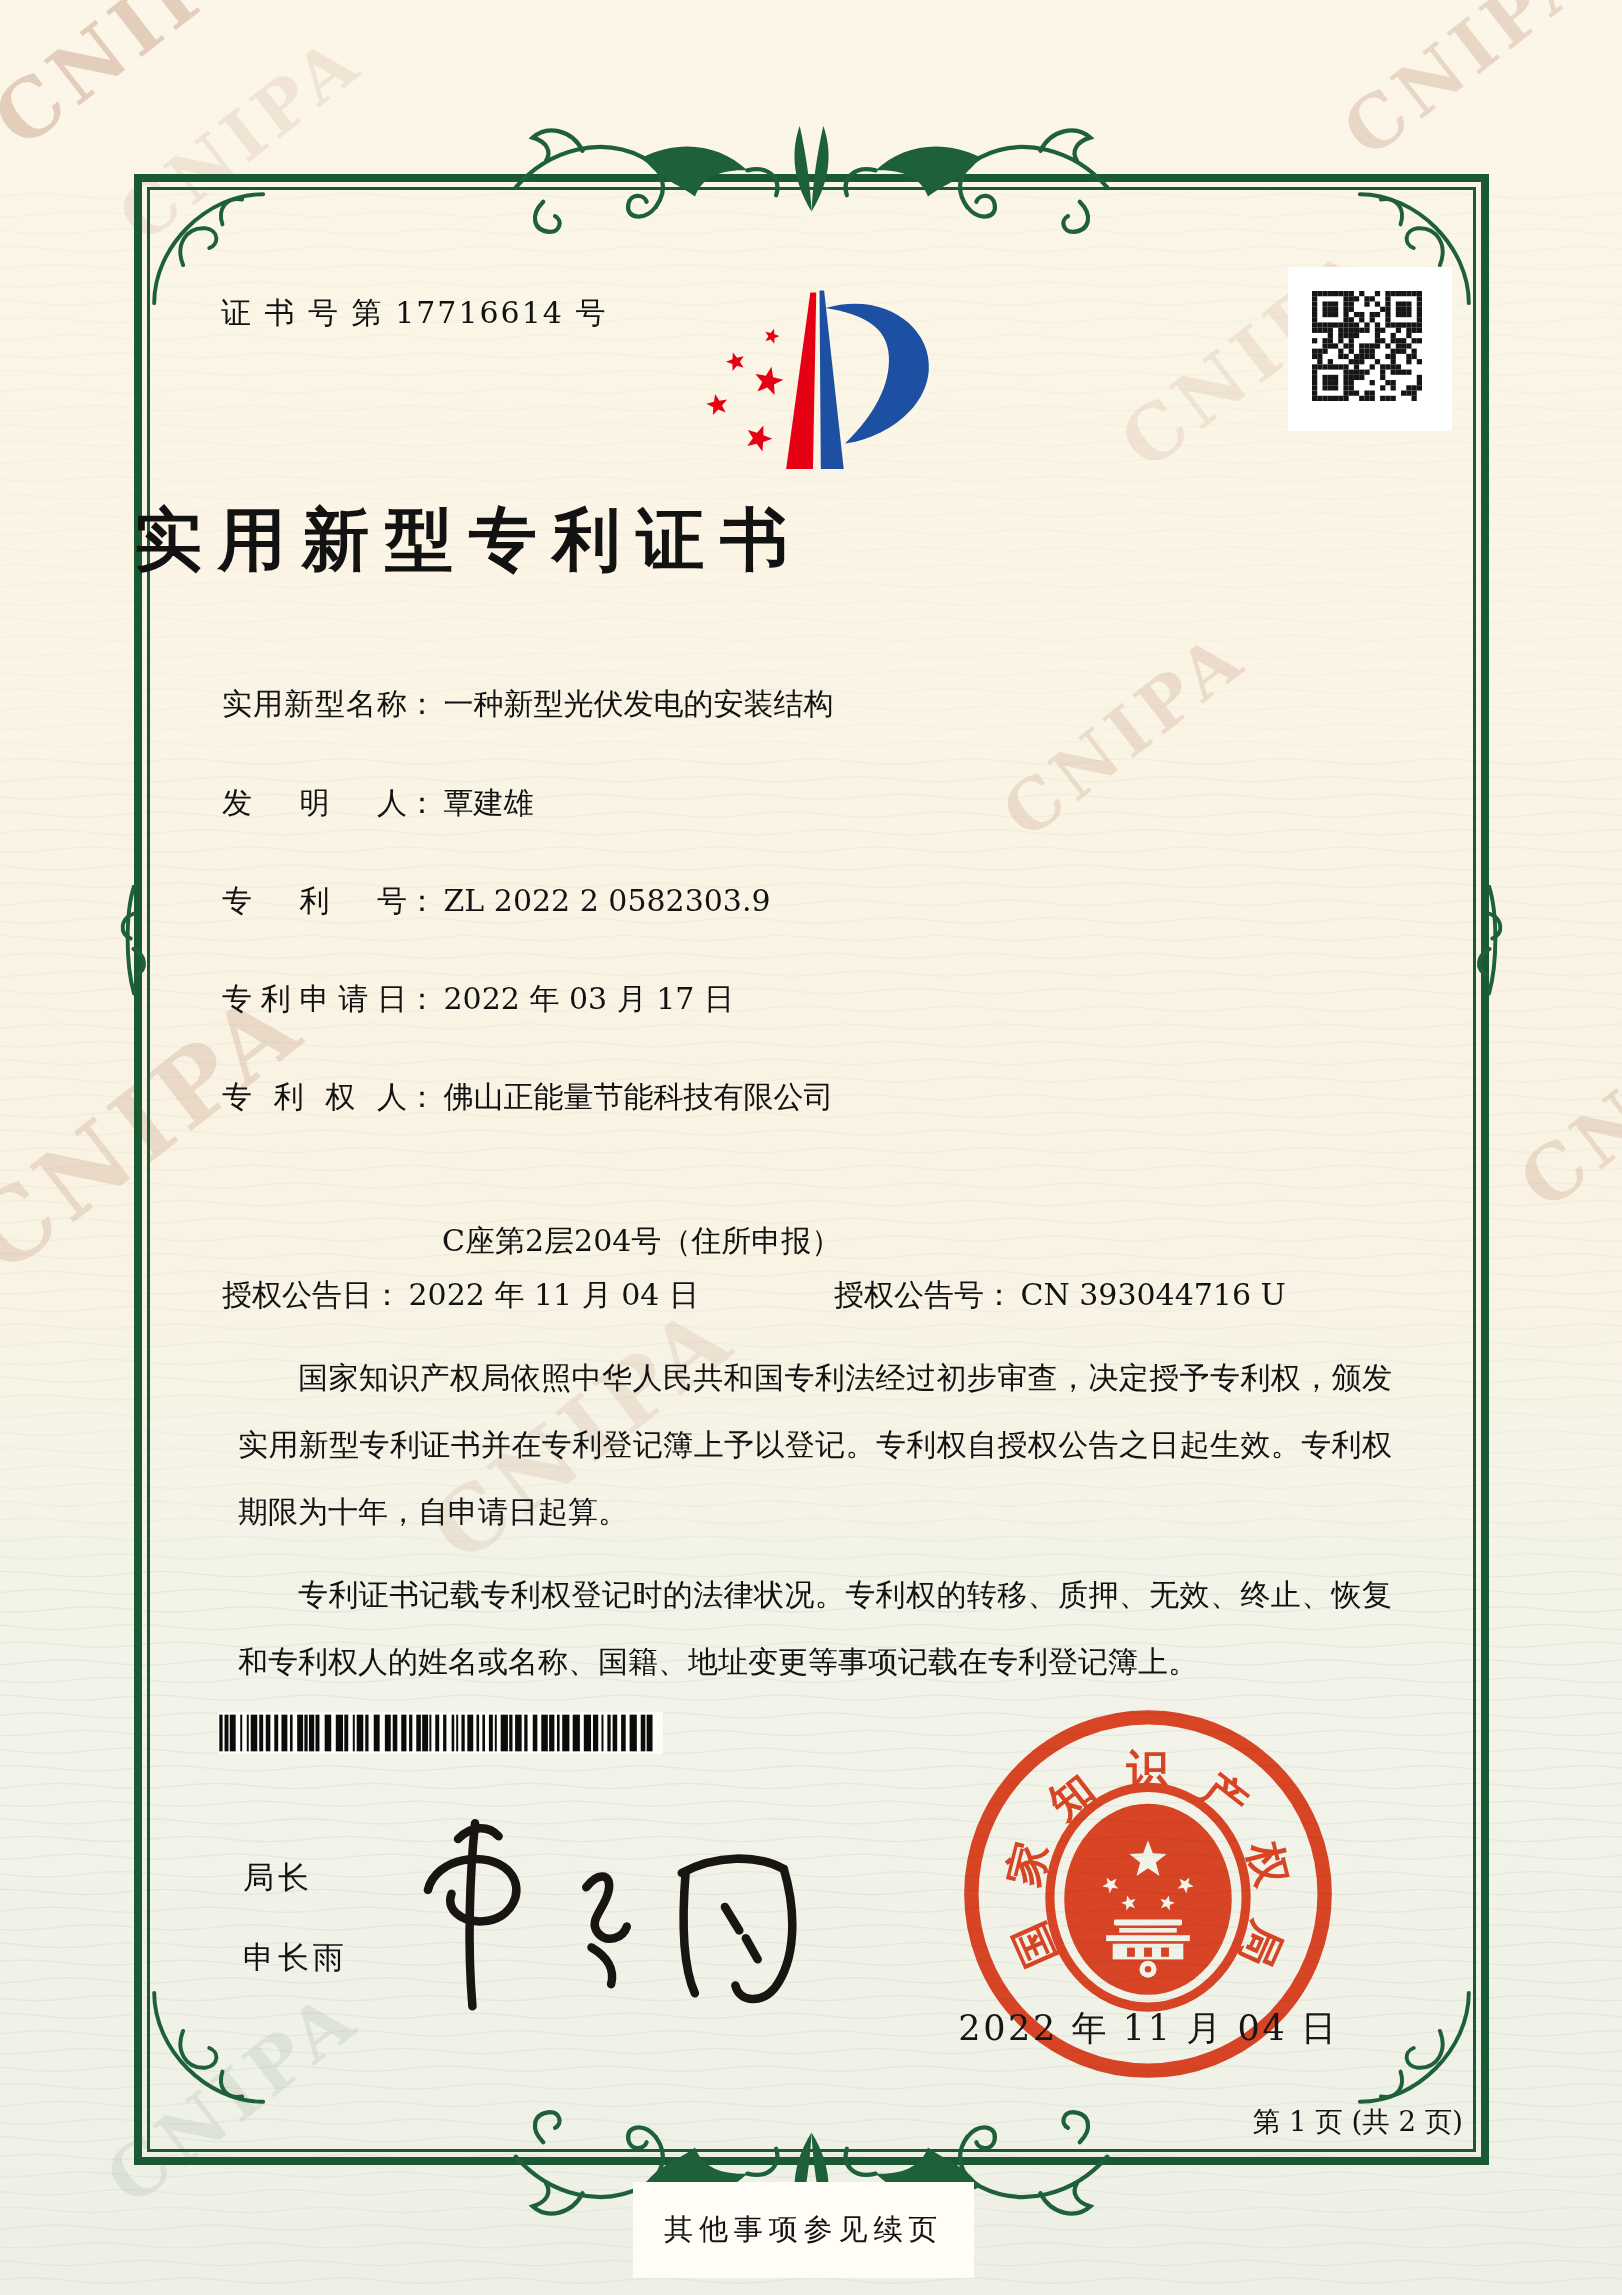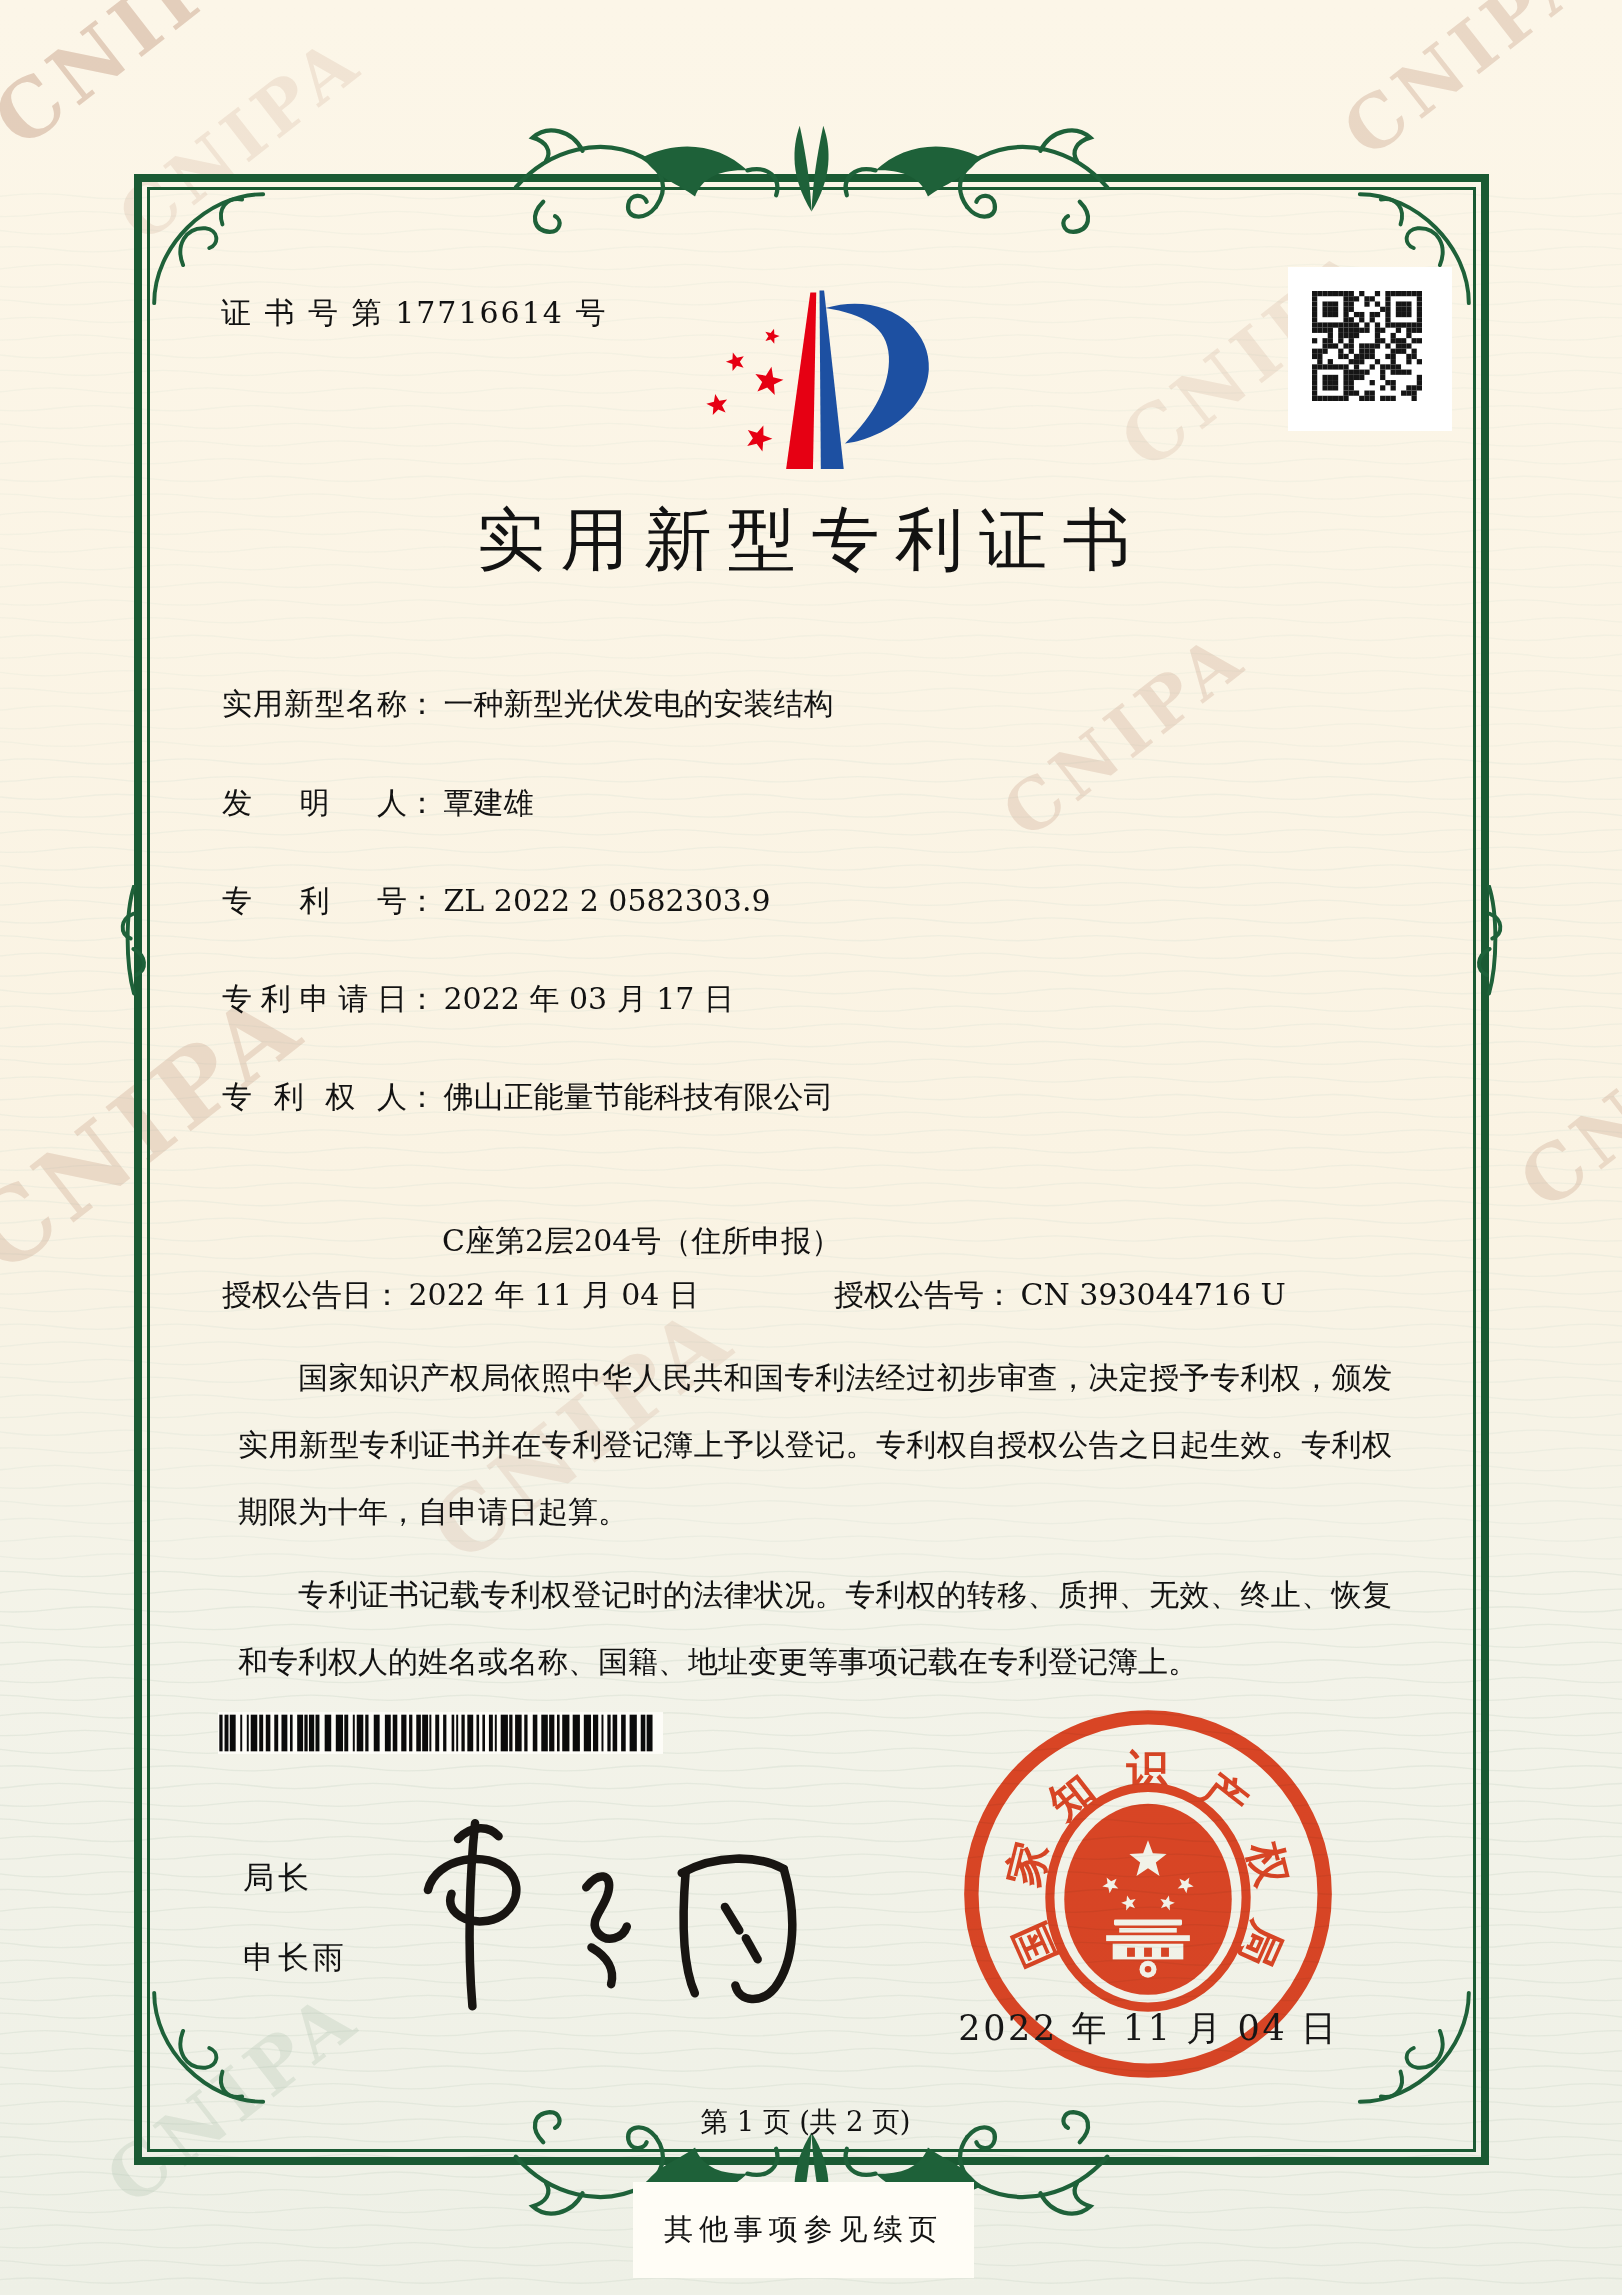--- a/index.html
+++ b/index.html
@@ -9,32 +9,32 @@
   .abs{position:absolute;}
   
   .wm{position:absolute;font-family:"DejaVu Serif",serif;font-weight:700;color:#c69e86;
       transform:rotate(-38deg);letter-spacing:6.5px;pointer-events:none;}
   
   .frame{position:absolute;left:134px;top:174px;width:1355px;height:1991px;
          border:8.5px solid #1a5a33;box-sizing:border-box;}
   .frame-inner{position:absolute;left:4.6px;top:4.6px;right:4.6px;bottom:4.6px;border:3.3px solid #1a5a33;}
   
   .certno{position:absolute;left:221px;top:293px;font-size:30px;letter-spacing:2px;}
-  .title{position:absolute;left:134px;width:1355px;top:495px;text-align:center;
-         font-size:68px;font-weight:400;letter-spacing:15.7px;}
+  .title{position:absolute;left:134px;width:1355px;top:495px;
+         font-size:68px;font-weight:700;letter-spacing:15.7px;}
   .row{position:absolute;left:222px;font-size:30px;white-space:nowrap;}
   .lbl{display:inline-block;width:185px;text-align:justify;text-align-last:justify;white-space:normal;}
   .val{margin-left:6.5px;}
   .paras{position:absolute;left:222px;top:1328px;width:1186px;font-size:30px;
          line-height:67px;text-align:justify;}
   .paras p{margin:16px;text-indent:2em;}
   .officer{position:absolute;left:243px;font-size:31px;letter-spacing:3.9px;text-align:right;}
   .sealdate{position:absolute;left:949px;top:2005px;width:399px;text-align:center;
             font-size:35px;letter-spacing:2.6px;color:#161616;z-index:6;}
-  .pageinfo{position:absolute;left:134px;width:1343px;top:2104px;text-align:center;font-size:27.5px;}
+  .pageinfo{position:absolute;left:120px;width:1343px;top:2104px;text-align:right;font-size:27.5px;}
   .note{position:absolute;left:633px;top:2182px;background:#fffdf6;padding:28px 31px;
         font-size:29px;letter-spacing:5.9px;}
   .qrbox{position:absolute;left:1288px;top:267px;width:164px;height:164px;background:#ffffff;}
   svg{display:block;}
 </style>
 </head>
 <body>
 
 <div class="page">
 

